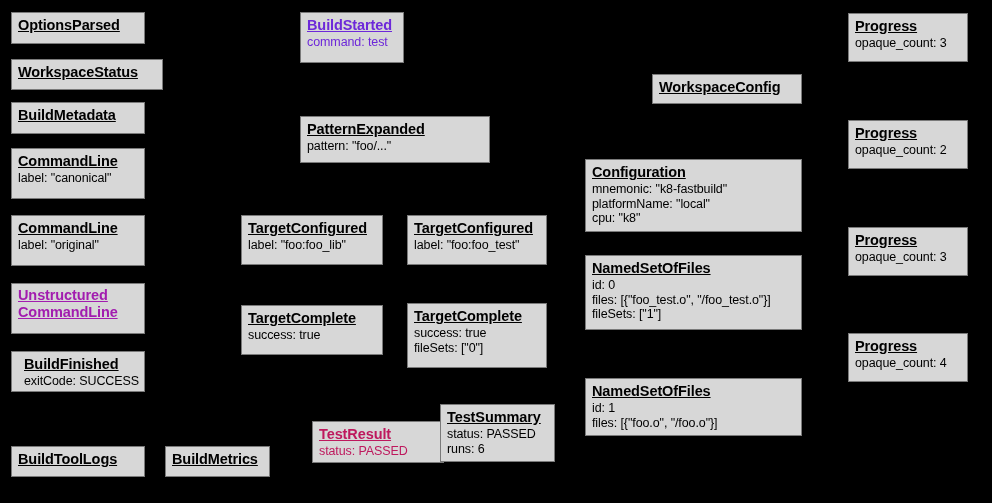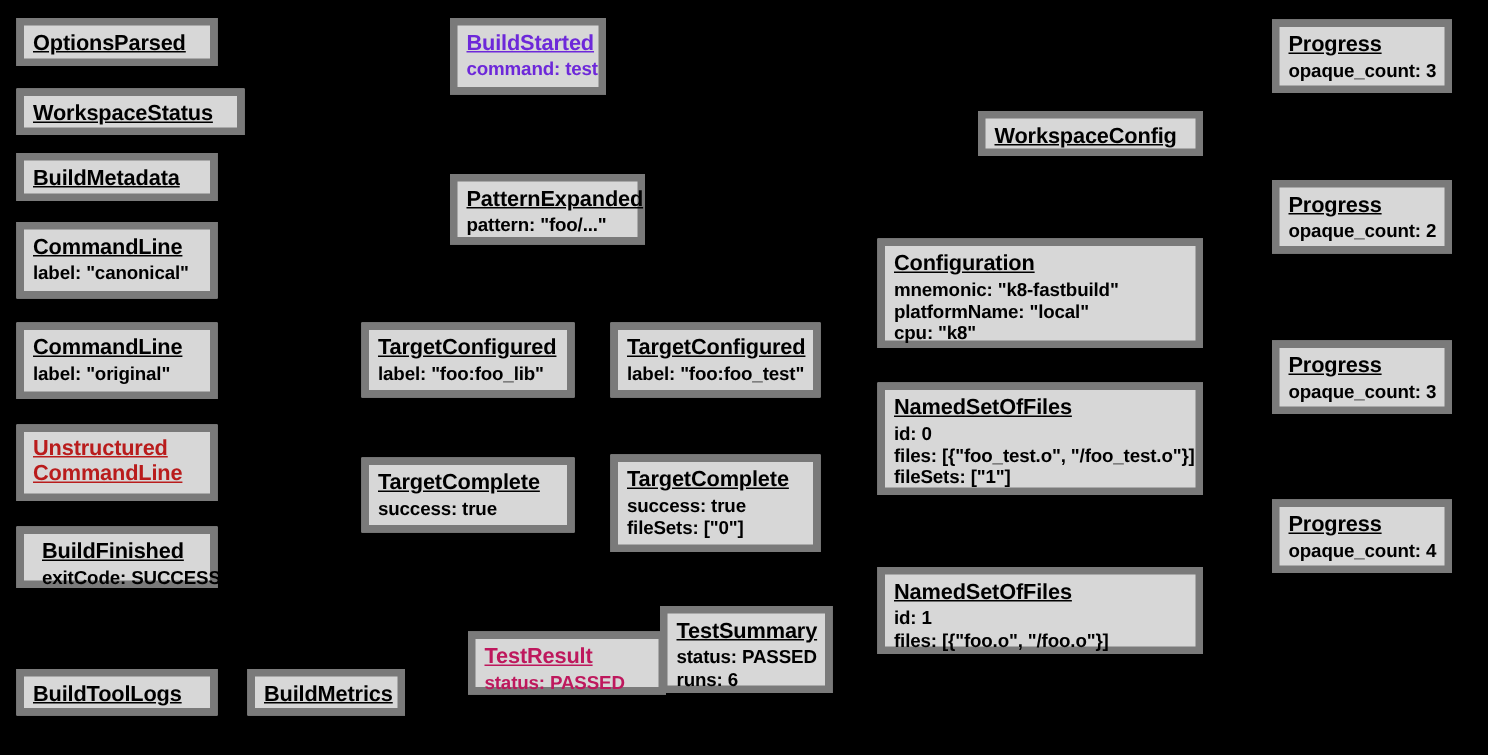--- a/index.html
+++ b/index.html
@@ -13,40 +13,40 @@
     width: 992px;
     height: 503px;
     background: #000000;
     overflow: hidden;
     font-family: "Liberation Sans", sans-serif;
   }
   .node {
     position: absolute;
     box-sizing: border-box;
     background: #d7d7d7;
-    border: 5px solid #404040;
+    border: 1px solid #404040;
     padding: 3px 6px 4px 6px;
     color: #000000;
     line-height: 1.17;
   }
   .node-title {
     display: inline-block;
     font-size: 14.5px;
     font-weight: bold;
     text-decoration: underline;
     letter-spacing: -0.1px;
     white-space: nowrap;
     margin-bottom: 1px;
   }
   .node-title.wrap {
     white-space: normal;
   }
   .node-field {
     font-size: 12.5px;
-    font-weight: bold;
+    font-weight: normal;
     text-decoration: none;
     white-space: nowrap;
     letter-spacing: -0.1px;
   }
   .fields {
     margin-top: 0px;
   }
 </style>
 </head>
 <body>
@@ -54,30 +54,30 @@
 <div id="canvas" style="background: rgb(0, 0, 0);">
     <div class="node" style="left: 11px; top: 12px; width: 134px; height: 32px; background: rgb(215, 215, 215); border-color: rgb(122, 122, 122); color: rgb(0, 0, 0);"><div class="node-title">OptionsParsed</div></div>
     <div class="node" style="left: 11px; top: 59px; width: 152px; height: 31px; background: rgb(215, 215, 215); border-color: rgb(122, 122, 122); color: rgb(0, 0, 0);"><div class="node-title">WorkspaceStatus</div></div>
     <div class="node" style="left: 11px; top: 102px; width: 134px; height: 32px; background: rgb(215, 215, 215); border-color: rgb(122, 122, 122); color: rgb(0, 0, 0);"><div class="node-title">BuildMetadata</div></div>
     <div class="node" style="left: 11px; top: 148px; width: 134px; height: 51px; background: rgb(215, 215, 215); border-color: rgb(122, 122, 122); color: rgb(0, 0, 0);"><div class="node-title">CommandLine</div><div class="fields">
         <div class="node-field">label: "canonical"</div>
       </div></div>
     <div class="node" style="left: 11px; top: 215px; width: 134px; height: 51px; background: rgb(215, 215, 215); border-color: rgb(122, 122, 122); color: rgb(0, 0, 0);"><div class="node-title">CommandLine</div><div class="fields">
         <div class="node-field">label: "original"</div>
       </div></div>
-    <div class="node" style="left: 11px; top: 283px; width: 134px; height: 51px; background: rgb(215, 215, 215); border-color: rgb(122, 122, 122); color: #b91c1c;"><div class="node-title wrap">Unstructured CommandLine</div></div>
+    <div class="node" style="left: 11px; top: 283px; width: 134px; height: 51px; background: rgb(215, 215, 215); border-color: rgb(122, 122, 122); color: #a21caf;"><div class="node-title wrap">Unstructured CommandLine</div></div>
     <div class="node" style="left: 11px; top: 351px; width: 134px; height: 41px; background: rgb(215, 215, 215); border-color: rgb(122, 122, 122); color: rgb(0, 0, 0); padding-left: 12px;"><div class="node-title">BuildFinished</div><div class="fields">
         <div class="node-field">exitCode: SUCCESS</div>
       </div></div>
     <div class="node" style="left: 11px; top: 446px; width: 134px; height: 31px; background: rgb(215, 215, 215); border-color: rgb(122, 122, 122); color: rgb(0, 0, 0);"><div class="node-title">BuildToolLogs</div></div>
     <div class="node" style="left: 165px; top: 446px; width: 105px; height: 31px; background: rgb(215, 215, 215); border-color: rgb(122, 122, 122); color: rgb(0, 0, 0); text-decoration: underline;"><div class="node-title">BuildMetrics</div></div>
     <div class="node" style="left: 300px; top: 12px; width: 104px; height: 51px; background: rgb(215, 215, 215); border-color: rgb(122, 122, 122); color: #6d28d9;"><div class="node-title">BuildStarted</div><div class="fields">
         <div class="node-field">command: test</div>
       </div></div>
-    <div class="node" style="left: 300px; top: 116px; width: 130px; height: 47px; background: rgb(215, 215, 215); border-color: rgb(122, 122, 122); color: rgb(0, 0, 0);"><div class="node-title">PatternExpanded</div><div class="fields">
+    <div class="node" style="left: 300px; top: 116px; width: 190px; height: 47px; background: rgb(215, 215, 215); border-color: rgb(122, 122, 122); color: rgb(0, 0, 0);"><div class="node-title">PatternExpanded</div><div class="fields">
         <div class="node-field">pattern: "foo/..."</div>
       </div></div>
     <div class="node" style="left: 241px; top: 215px; width: 142px; height: 50px; background: rgb(215, 215, 215); border-color: rgb(122, 122, 122); color: rgb(0, 0, 0);"><div class="node-title">TargetConfigured</div><div class="fields">
         <div class="node-field">label: "foo:foo_lib"</div>
       </div></div>
     <div class="node" style="left: 407px; top: 215px; width: 140px; height: 50px; background: rgb(215, 215, 215); border-color: rgb(122, 122, 122); color: rgb(0, 0, 0);"><div class="node-title">TargetConfigured</div><div class="fields">
         <div class="node-field">label: "foo:foo_test"</div>
       </div></div>
     <div class="node" style="left: 241px; top: 305px; width: 142px; height: 50px; background: rgb(215, 215, 215); border-color: rgb(122, 122, 122); color: rgb(0, 0, 0);"><div class="node-title">TargetComplete</div><div class="fields">
         <div class="node-field">success: true</div>

